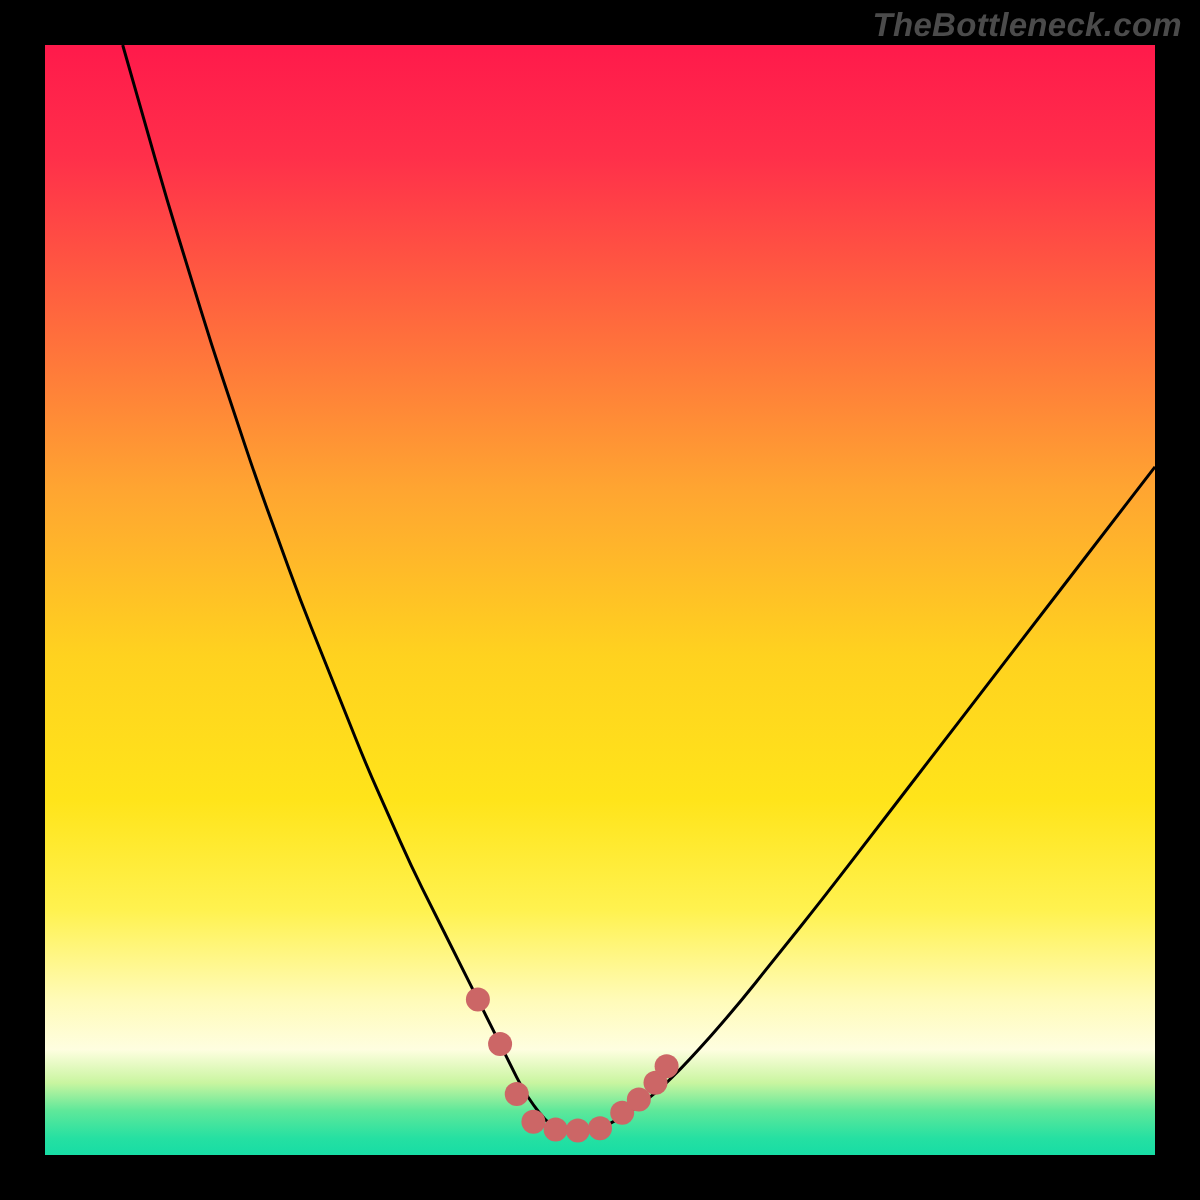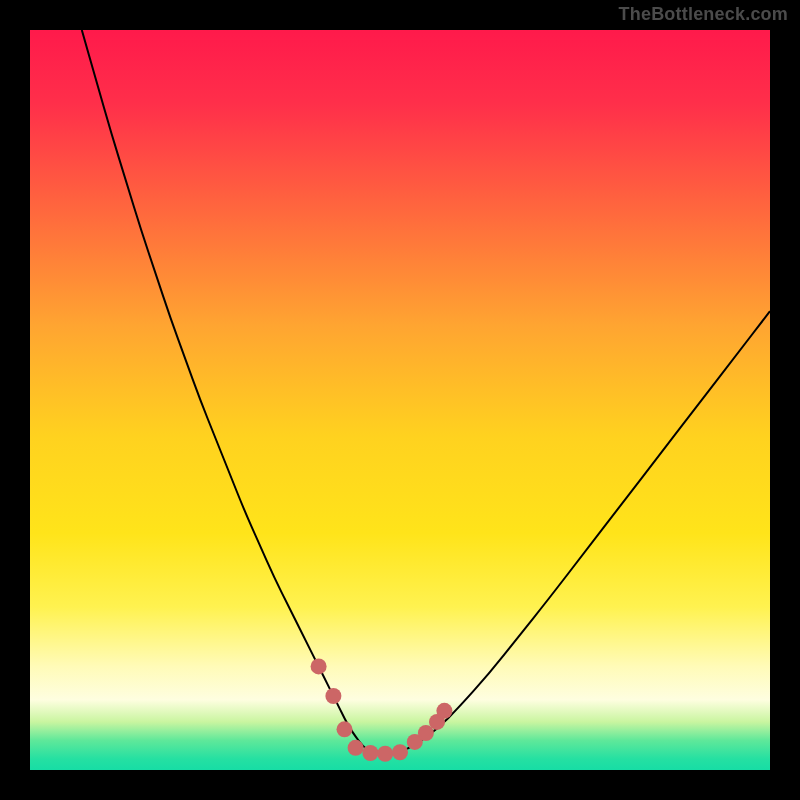--- a/index.html
+++ b/index.html
@@ -16,25 +16,26 @@
     left: 0;
     top: 0;
     width: 800px;
     height: 800px;
     background: #000;
   }
   .watermark {
     position: absolute;
     top: 4px;
     right: 12px;
-    font-size: 18px;
+    font-size: 22px;
     font-weight: 600;
     color: #4b4b4b;
     letter-spacing: 0.2px;
     user-select: none;
+    font-style: italic;
   }
   .plot {
     position: absolute;
     left: 30px;
     top: 30px;
     width: 740px;
     height: 740px;
     overflow: hidden;
   }
   .gradient {

